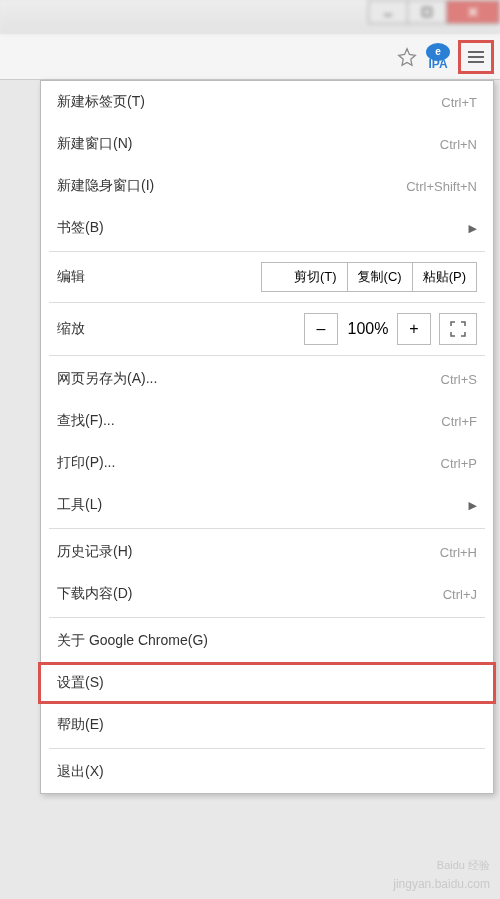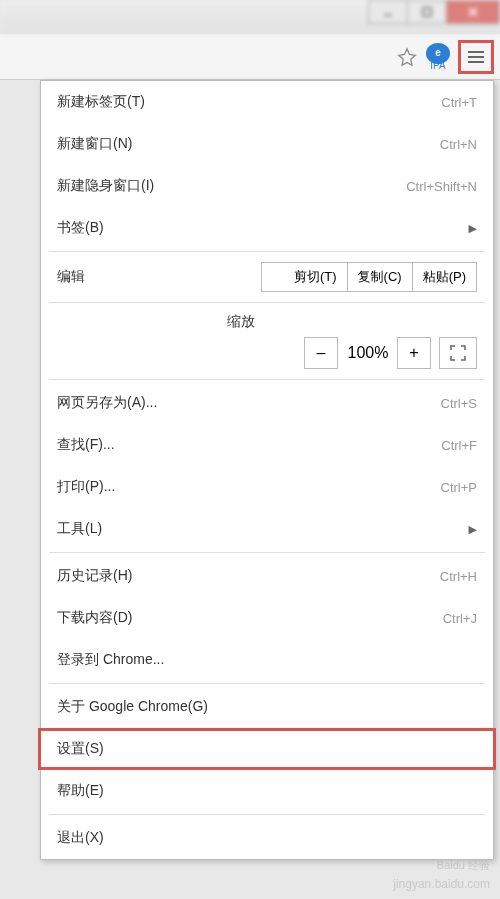--- a/index.html
+++ b/index.html
@@ -52,21 +52,21 @@
       padding-right: 6px;
       gap: 6px;
     }
     .star-icon { width: 22px; height: 22px; display: flex; align-items: center; justify-content: center; }
     .ipa-icon {
       width: 28px; height: 28px;
       display: flex; flex-direction: column; align-items: center; justify-content: center;
     }
     .ipa-circle { width: 24px; height: 24px; border-radius: 50%; background: #2b7fd4; display:flex; align-items:center; justify-content:center;}
     .ipa-letter { color:#fff; font-size:10px; font-weight:bold; line-height:1;}
-    .ipa-text { font-size:10px; font-weight:normal; color:#2b7fd4; margin-top:-4px;}
+    .ipa-text { font-size:12px; font-weight:bold; color:#2b7fd4; margin-top:-4px;}
     .menu-btn {
       width: 36px; height: 34px;
       border: 3px solid #d9534f;
       display: flex; align-items: center; justify-content: center;
       background: #f5f5f5;
     }
     .hamburger { display: flex; flex-direction: column; gap: 3px; }
     .hamburger span { width: 16px; height: 2px; background: #666; display:block;}
     .menu {
       background: #fff;
@@ -104,21 +104,20 @@
       font-family: inherit;
       cursor: pointer;
       margin-left: -1px;
     }
     .edit-btns button:first-child { margin-left:0;padding-left:32px;}
     .zoom-row {
       display: flex;
       align-items: center;
       padding: 8px 16px;
       gap: 6px;
-      flex-direction: column;
     }
     .zoom-label { width: 80px; color: #333; }
     .zoom-controls { display: flex; align-items:center; gap:0; margin-left:auto;}
     .zoom-btn {
       border: 1px solid #bbb;
       background: #fff;
       width: 34px;
       height: 32px;
       display:flex; align-items:center; justify-content:center;
       font-size:16px;
@@ -269,23 +268,20 @@
   <div class="divider"></div>
 
   <div class="menu-item">
     <span class="label">历史记录(H)</span>
     <span class="shortcut">Ctrl+H</span>
   </div>
   <div class="menu-item">
     <span class="label">下载内容(D)</span>
     <span class="shortcut">Ctrl+J</span>
   </div>
-  <div class="menu-item">
-    <span class="label">登录到 Chrome...</span>
-  </div>
 
   <div class="divider"></div>
 
   <div class="menu-item">
     <span class="label">关于 Google Chrome(G)</span>
   </div>
   <div class="menu-item highlighted">
     <span class="label">设置(S)</span>
   </div>
   <div class="menu-item">

